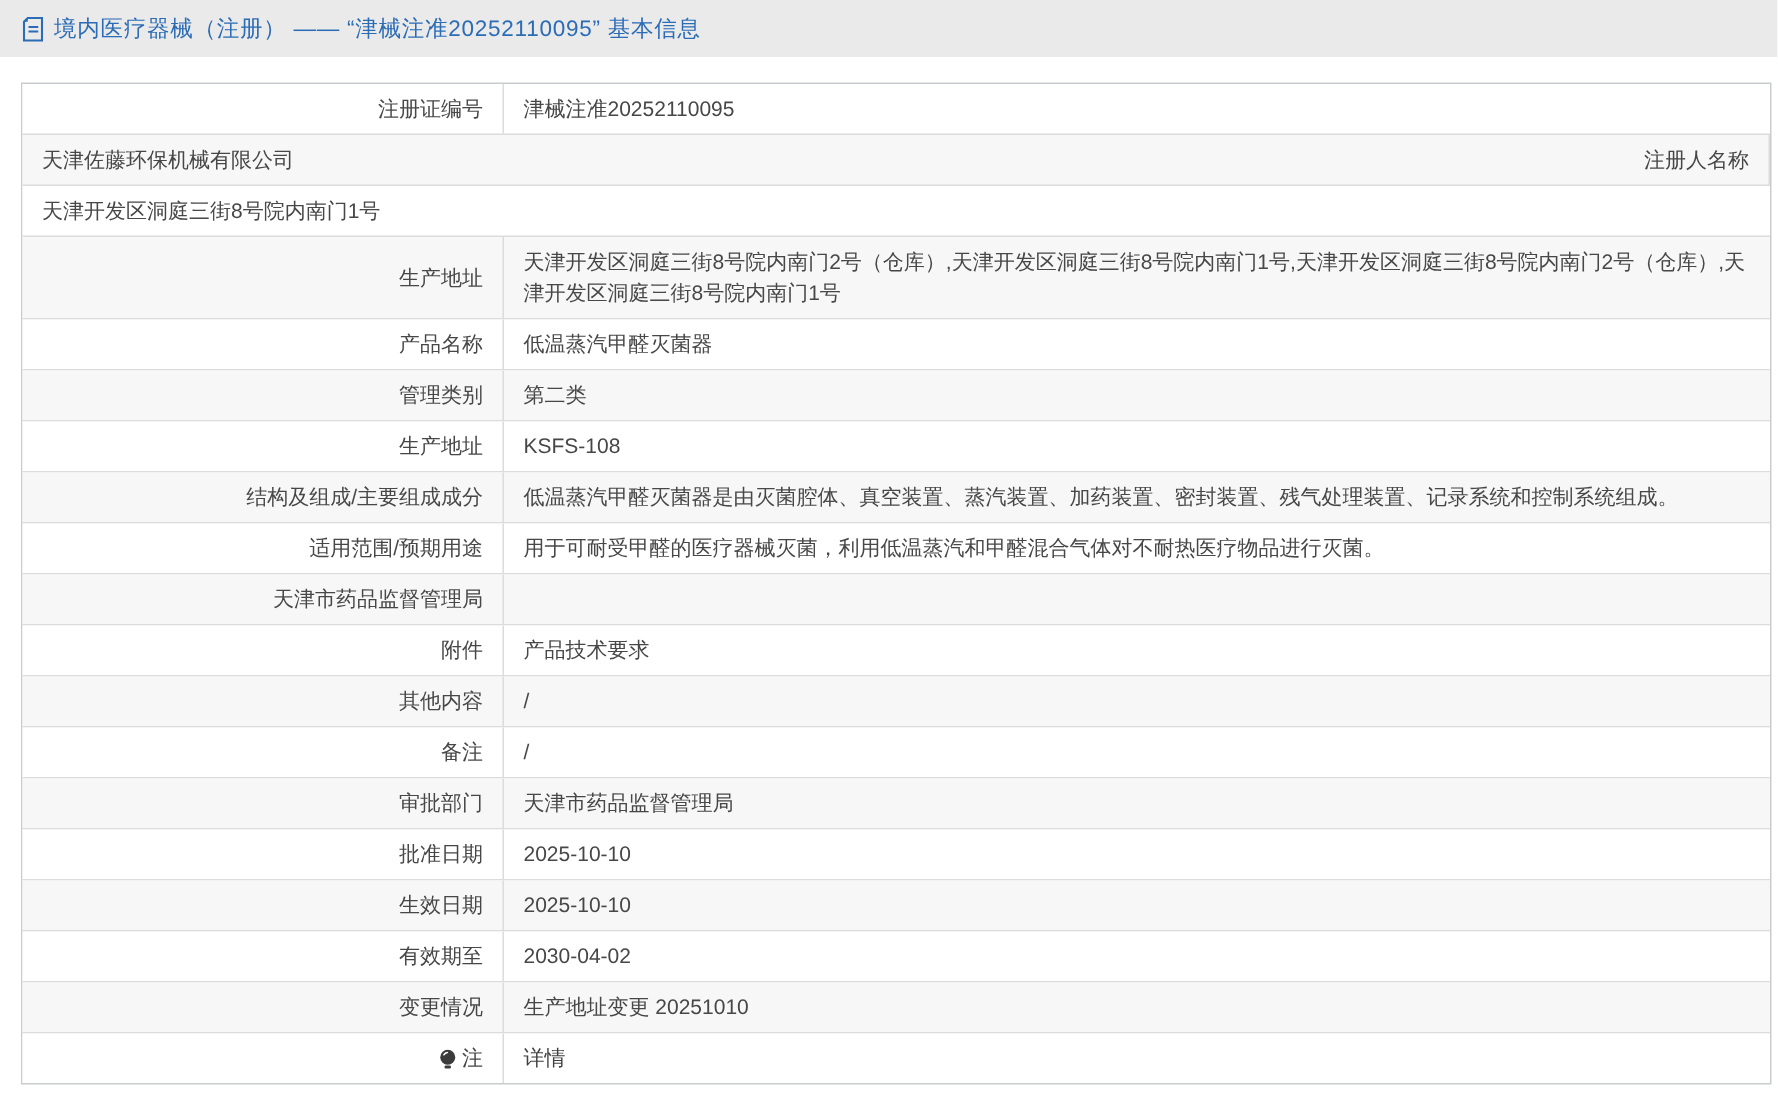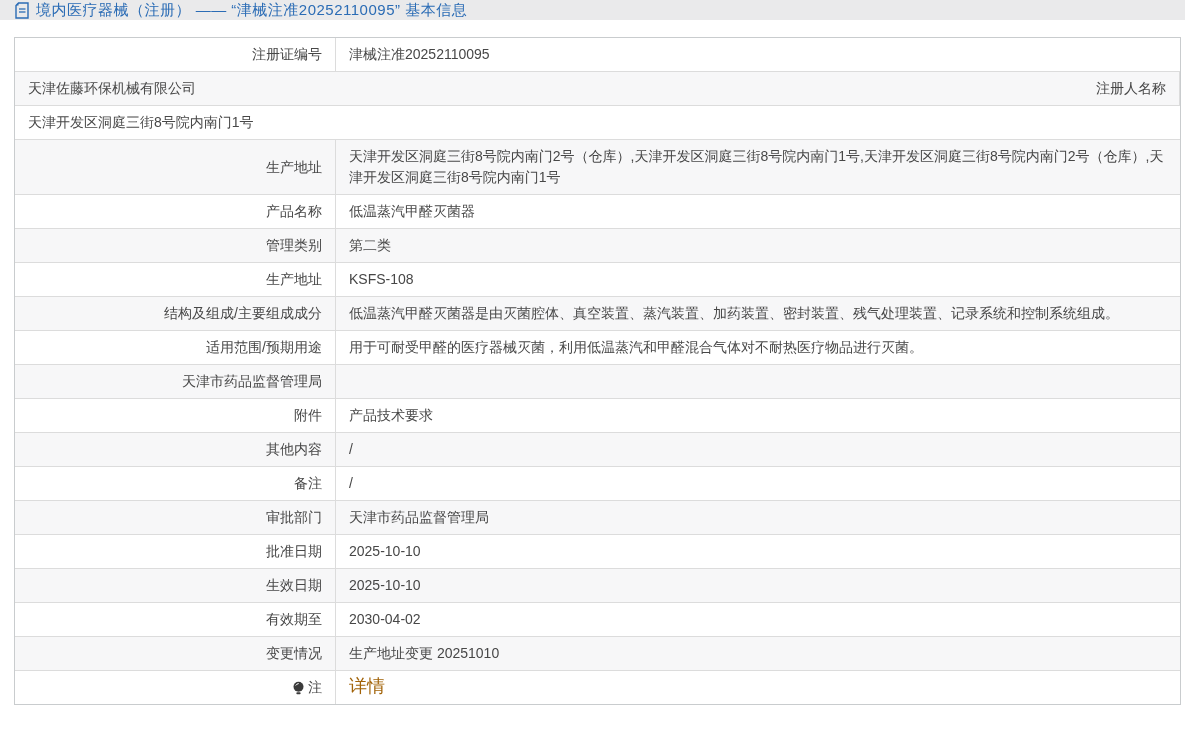--- a/index.html
+++ b/index.html
@@ -6,21 +6,21 @@
   html, body {
     margin: 0;
     padding: 0;
     background: #ffffff;
     font-family: "Liberation Sans", "DejaVu Sans", sans-serif;
     width: 1185px;
   }
   
   .topbar {
     width: 100%;
-    height: 20px;
+    height: 38px;
     background: #eaeaeb;
     display: flex;
     align-items: center;
     padding: 0 14px;
   }
   .doc-icon {
     width: 16px;
     height: 17px;
     margin-right: 6px;
     flex: 0 0 auto;
@@ -59,25 +59,24 @@
   }
   .cell.value {
     flex: 1 1 auto;
     padding: 6px 13px;
     display: flex;
     align-items: flex-end;
     word-break: break-all;
   }
   .cell.value .txt { display: inline-block; }
   a.detail-link {
-    color: #a16207;
+    color: #404040;
     text-decoration: none;
-    font-size: 18px;
+    font-size: 14px;
     cursor: pointer;
-    font-family: Liberation Mono, monospace;
   }
   .bulb-icon {
     width: 13px;
     height: 15px;
     display: inline-block;
     flex: 0 0 auto;
     position: relative;
     top: 1px;
   }
 </style>

